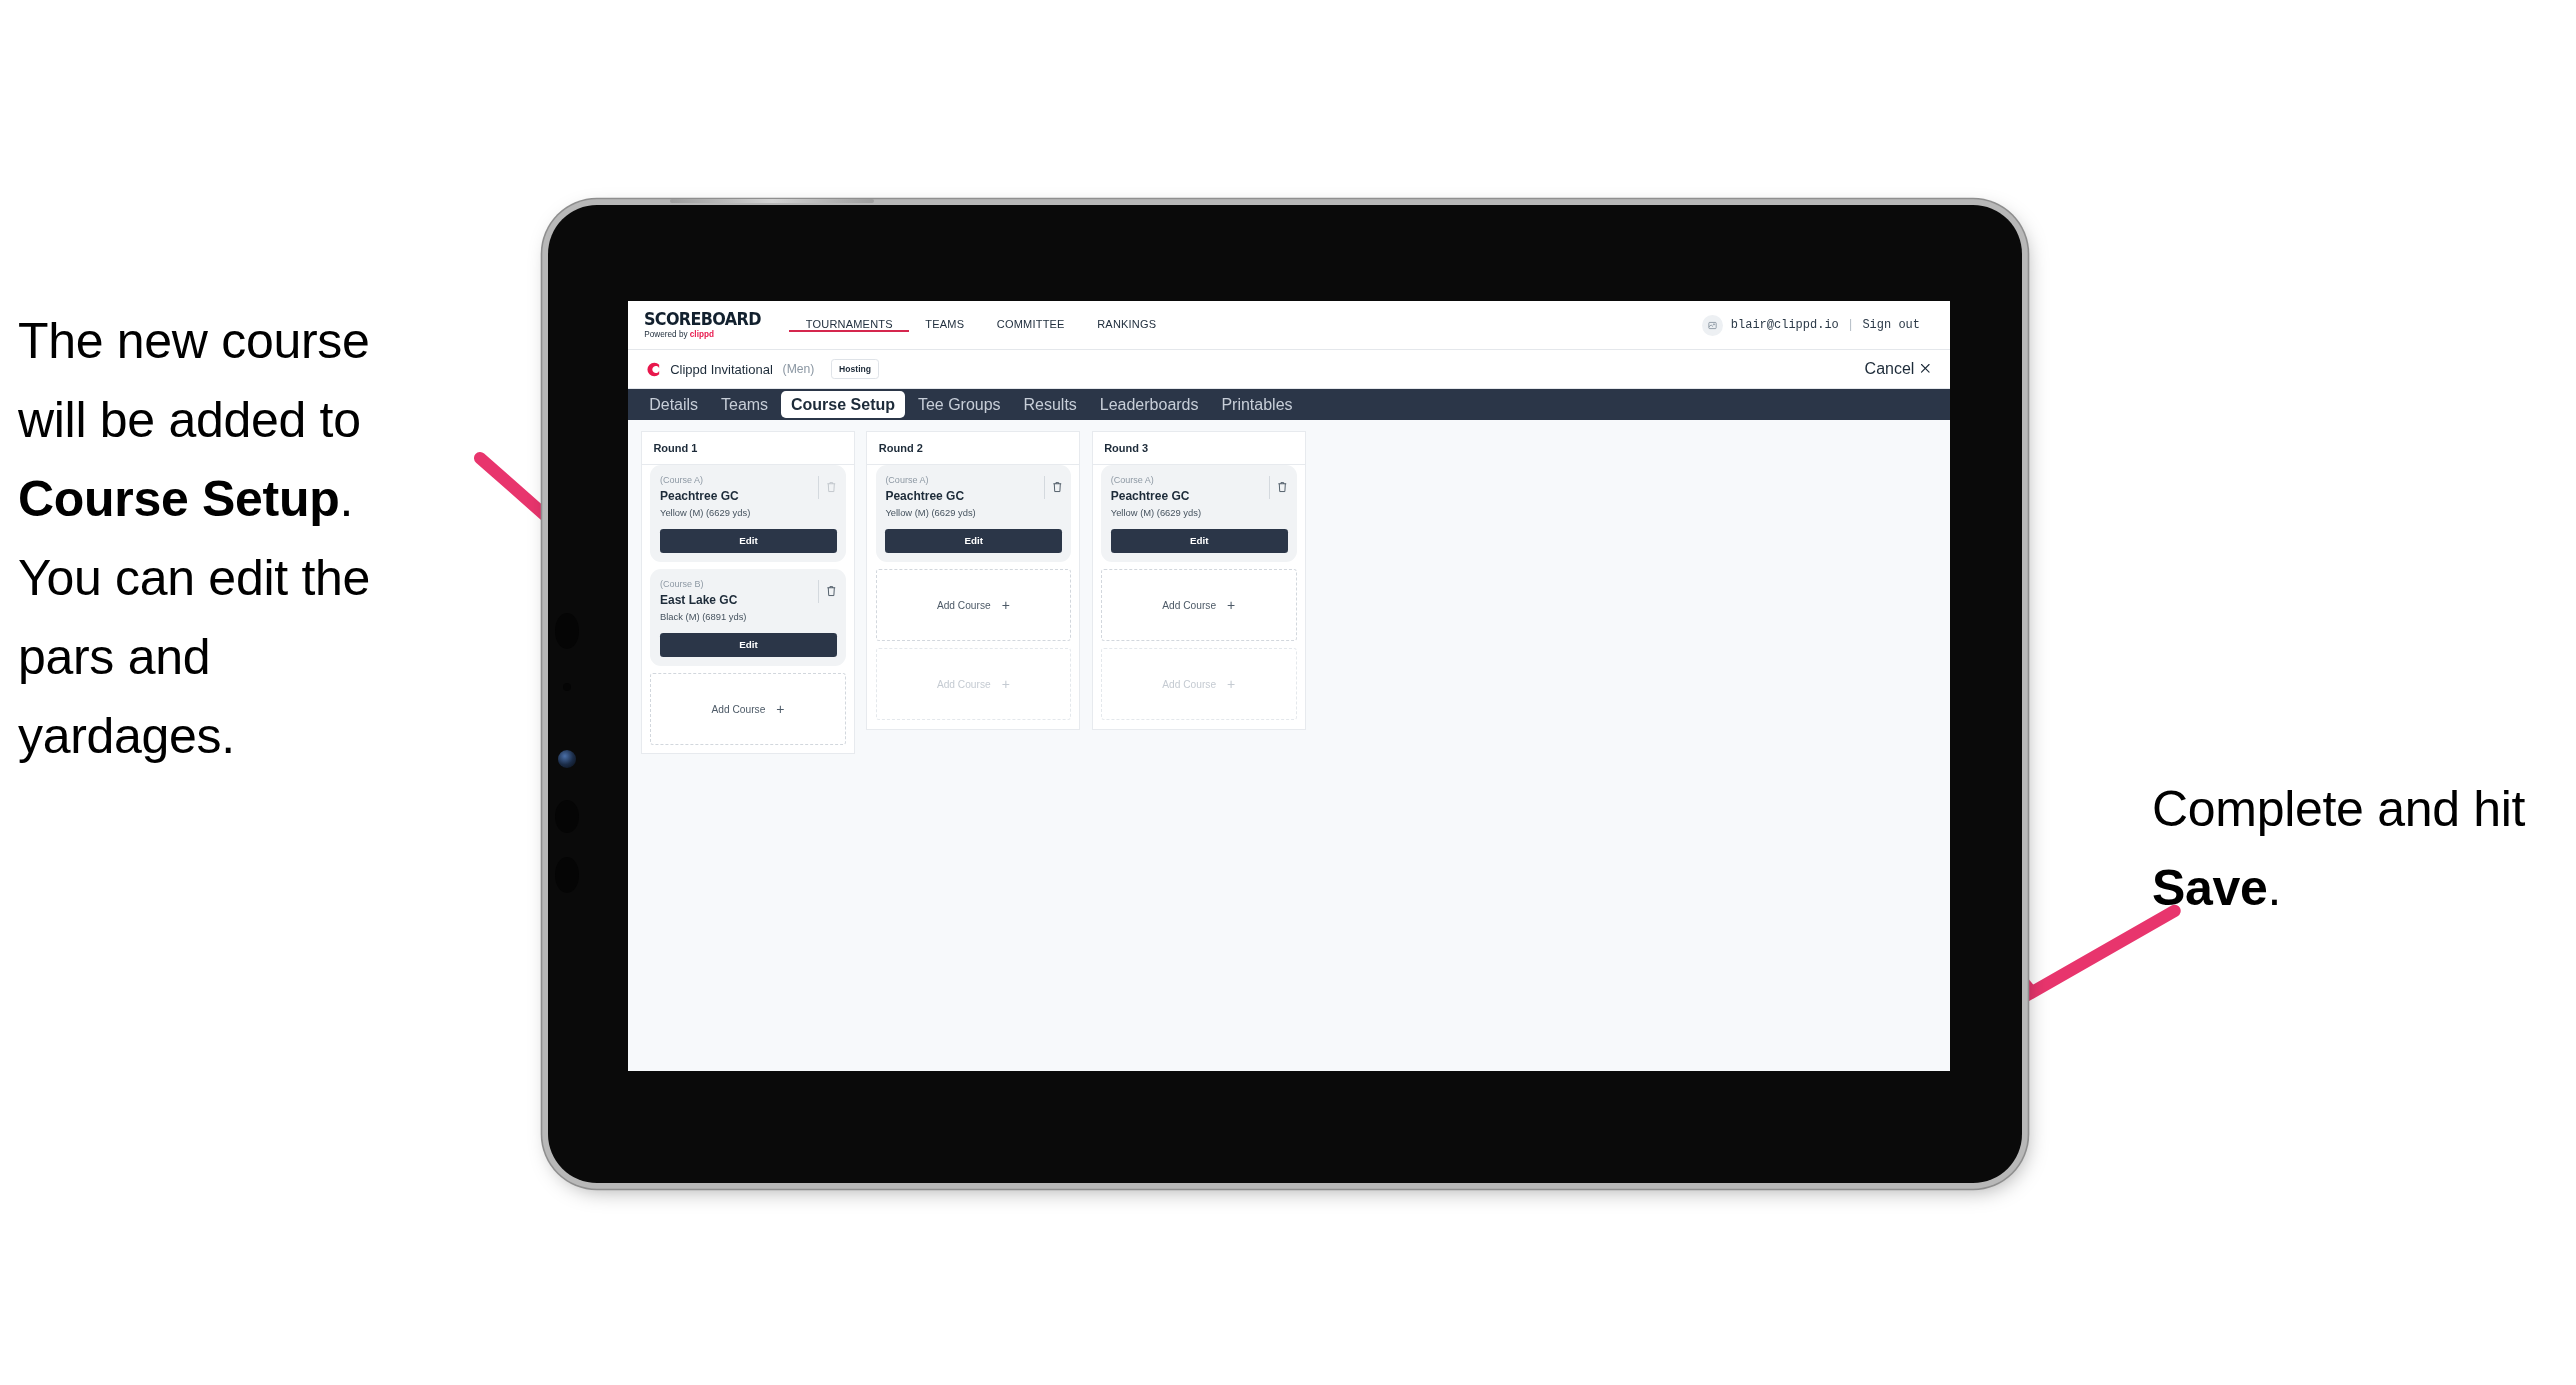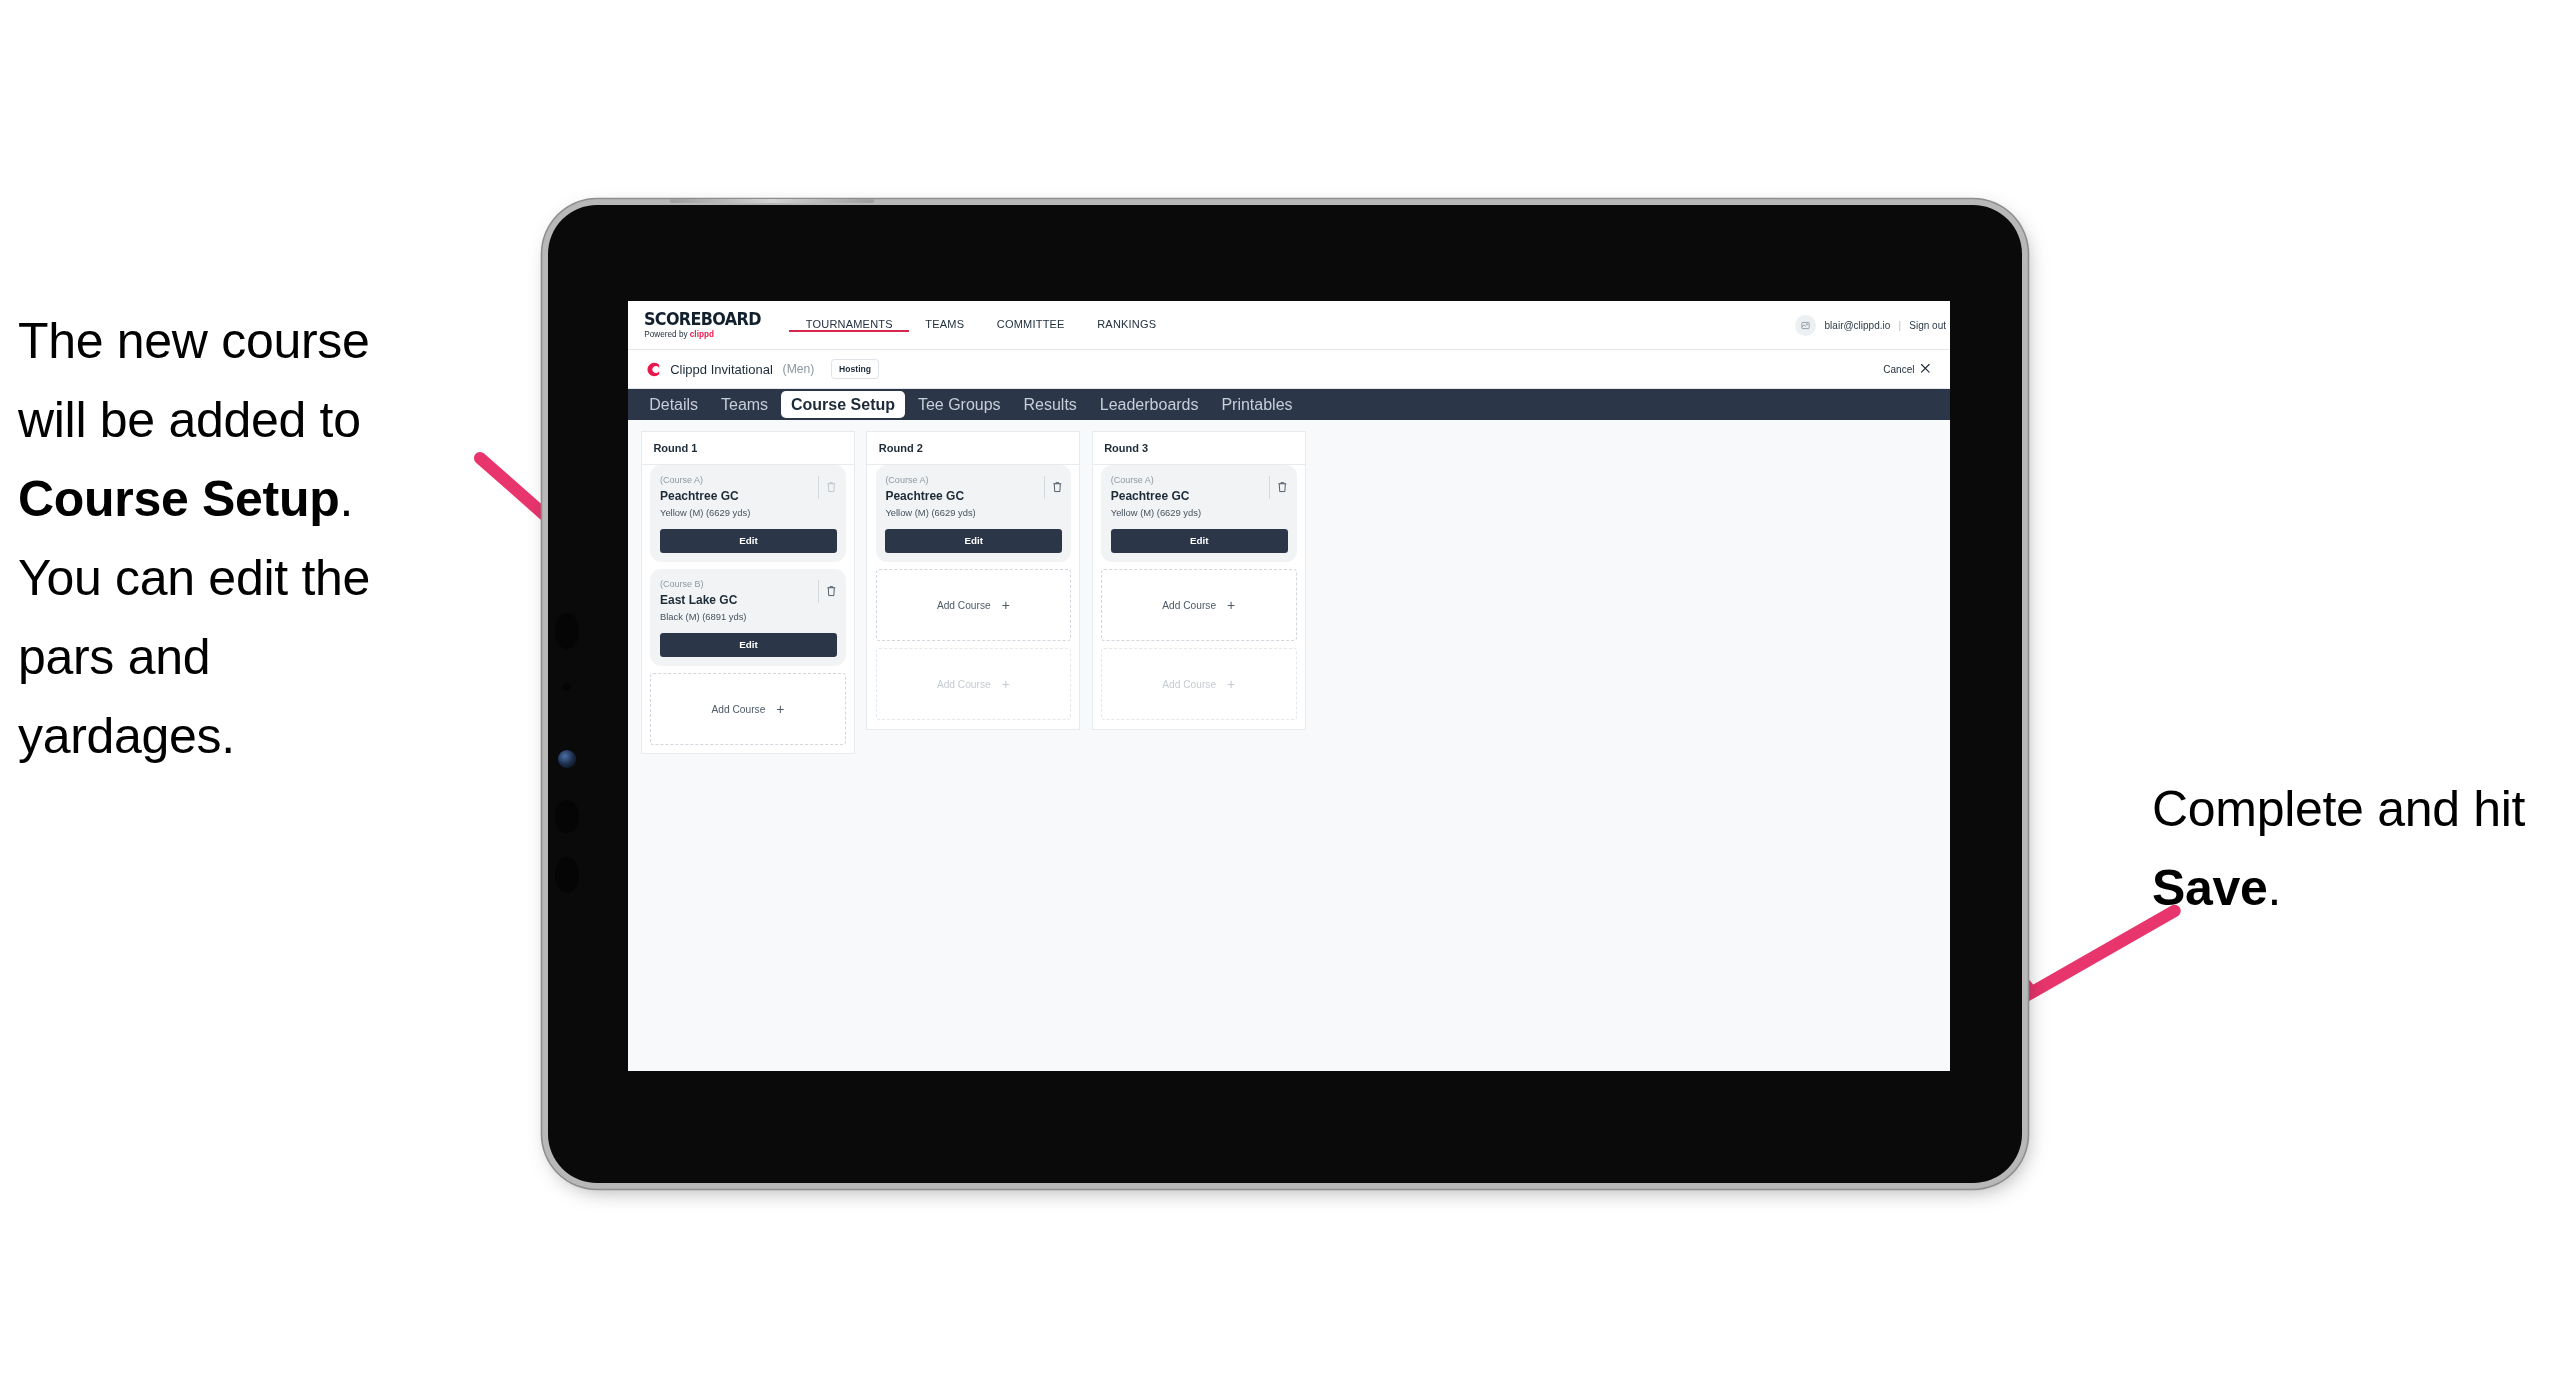--- a/index.html
+++ b/index.html
@@ -99,22 +99,22 @@
     display: flex; align-items: center;
     padding: 0 16.3px;
     font-size: 11px; color: #22303f;
     letter-spacing: 0.2px; cursor: pointer;
     border-bottom: 2.4px solid transparent;
   }
   .navitem.active { border-bottom-color: #d5264e; }
 
   #account {
     margin-left: auto; display: flex; align-items: center;
-    padding-right: 4px; gap: 8.2px;
-    font-size: 10px; color: #2c3a48;
+    padding-right: 30px; gap: 8.2px;
+    font-size: 12px; color: #2c3a48; font-family: Liberation Mono, monospace;
   }
   #acct-avatar {
     width: 21px; height: 21px; border-radius: 50%;
     background: #edf0f3; display: flex; align-items: center; justify-content: center;
     color: #7d8a97; font-size: 9px;
   }
   #acct-sep { color: #b3bcc5; }
   #signout { cursor: pointer; }
 
   
@@ -130,21 +130,21 @@
   }
   #tname { font-size: 13px; color: #1d2b39; }
   #tgender { font-size: 12.2px; color: #8b97a3; margin-left: 1.6px; }
   #thost {
     margin-left: 8.2px;
     border: 0.8px solid #dfe3e8; border-radius: 3.3px;
     padding: 4.1px 7.3px; font-size: 8.6px; font-weight: 700; color: #1d2b39;
   }
   #cancel {
     margin-left: auto; display: flex; align-items: center; gap: 5.7px;
-    font-size: 10px; color: #1d2b39; cursor: pointer; padding-right: 3.3px;
+    font-size: 16px; color: #1d2b39; cursor: pointer; padding-right: 3.3px;
   }
 
   
   #subnav {
     height: 31px; background: #2b3648;
     display: flex; align-items: center; padding: 0 11.4px; gap: 3.3px;
   }
   .subtab {
     font-size: 16px; color: #c7ced8;
     padding: 4.9px 9.8px; border-radius: 4.9px; cursor: pointer; text-align: center;

